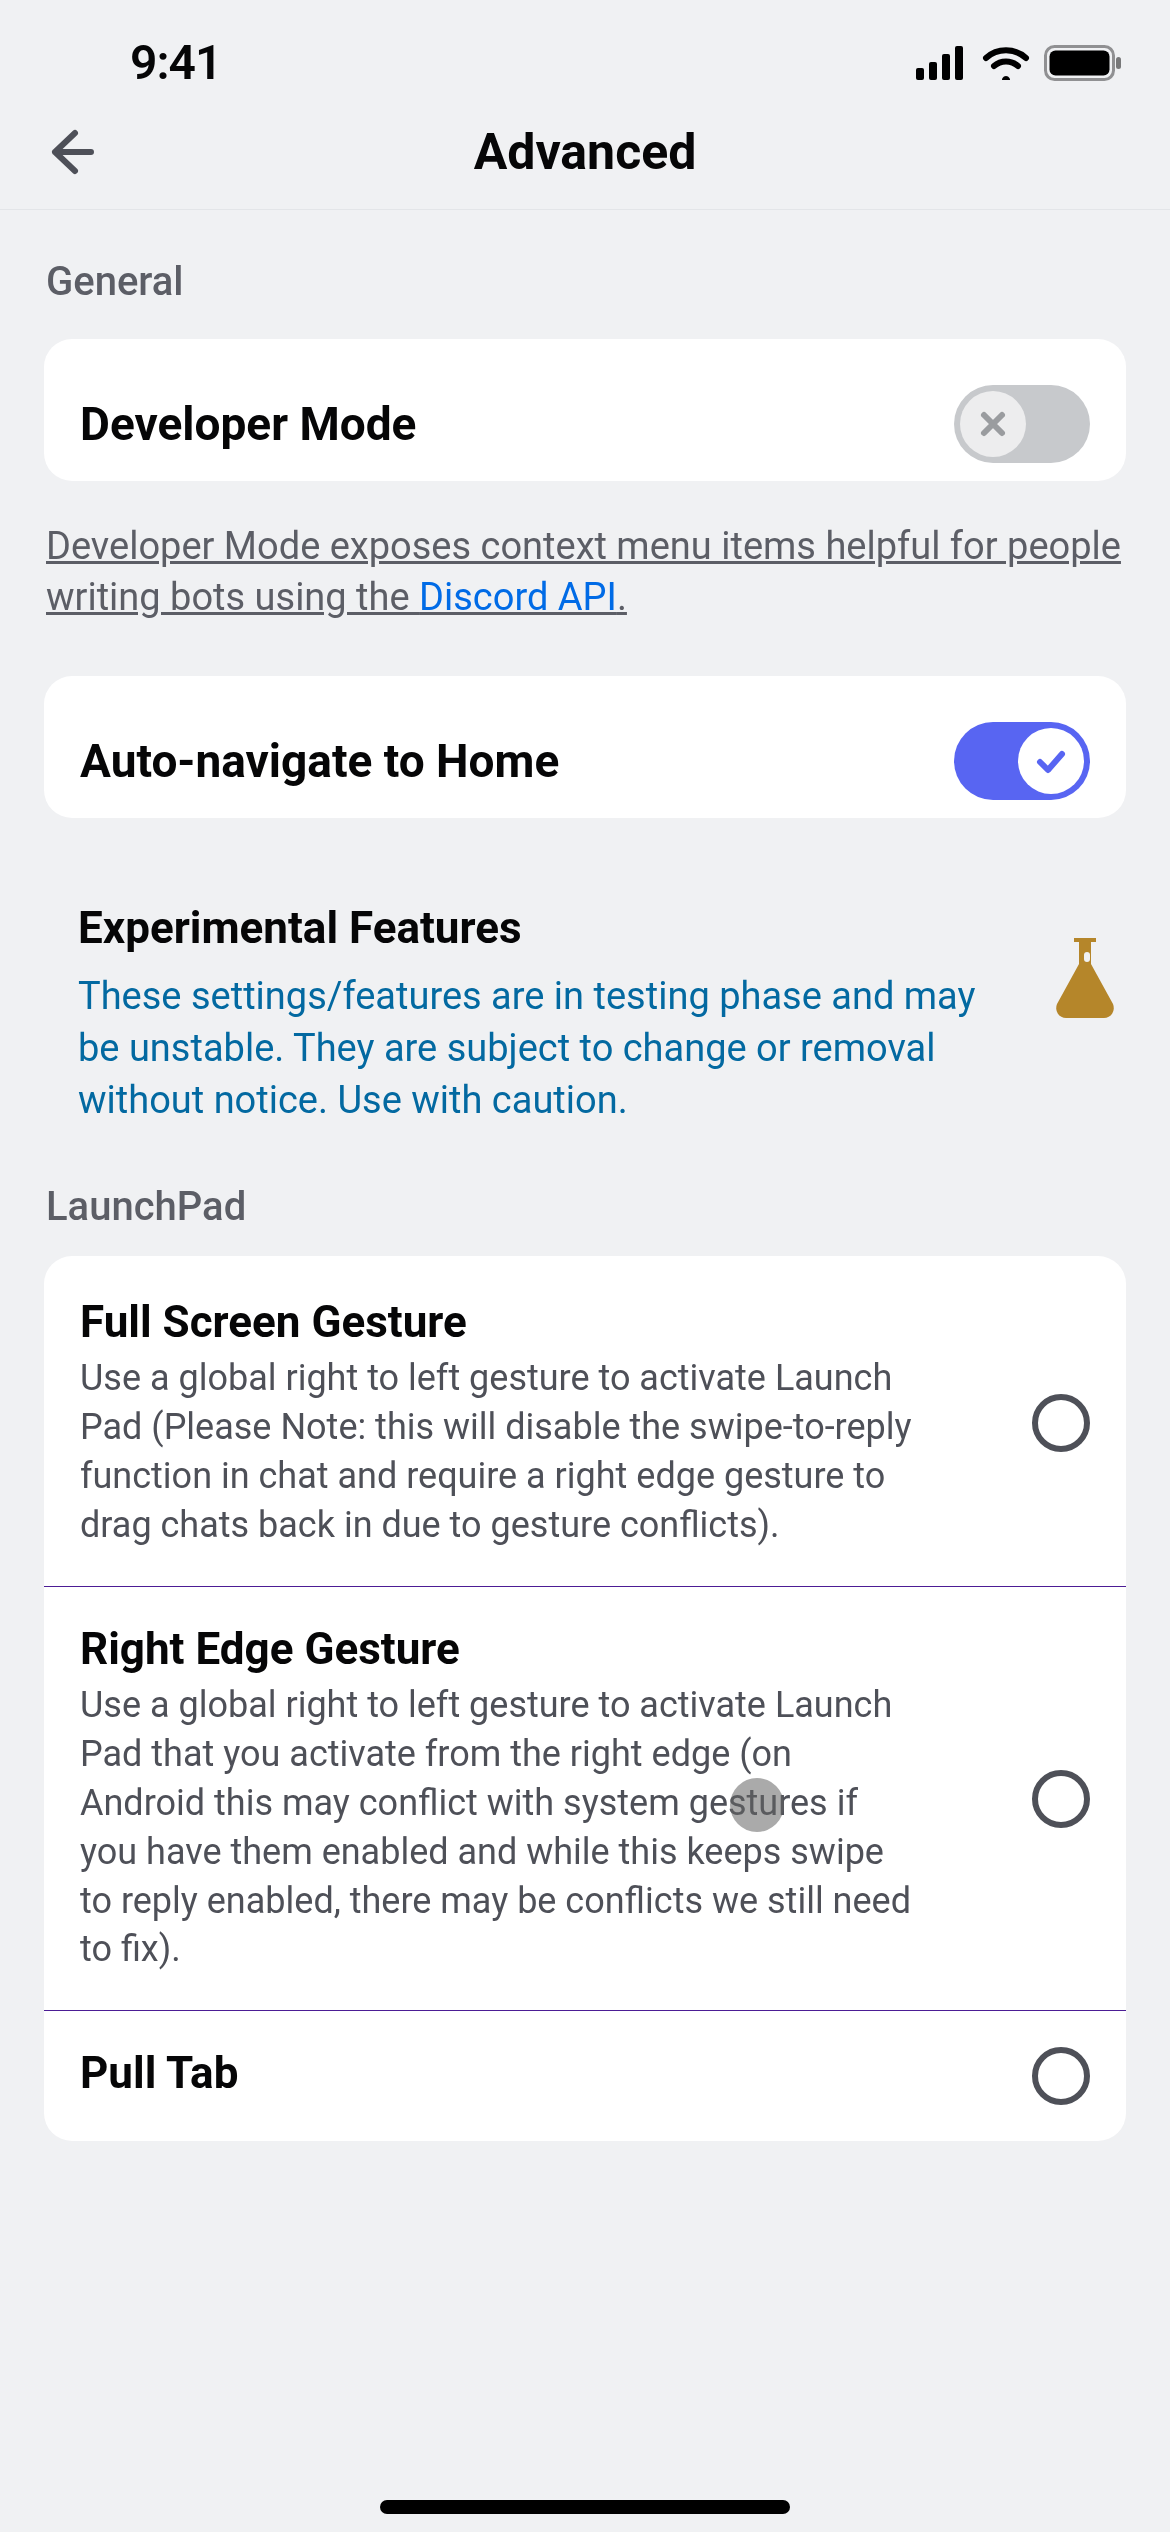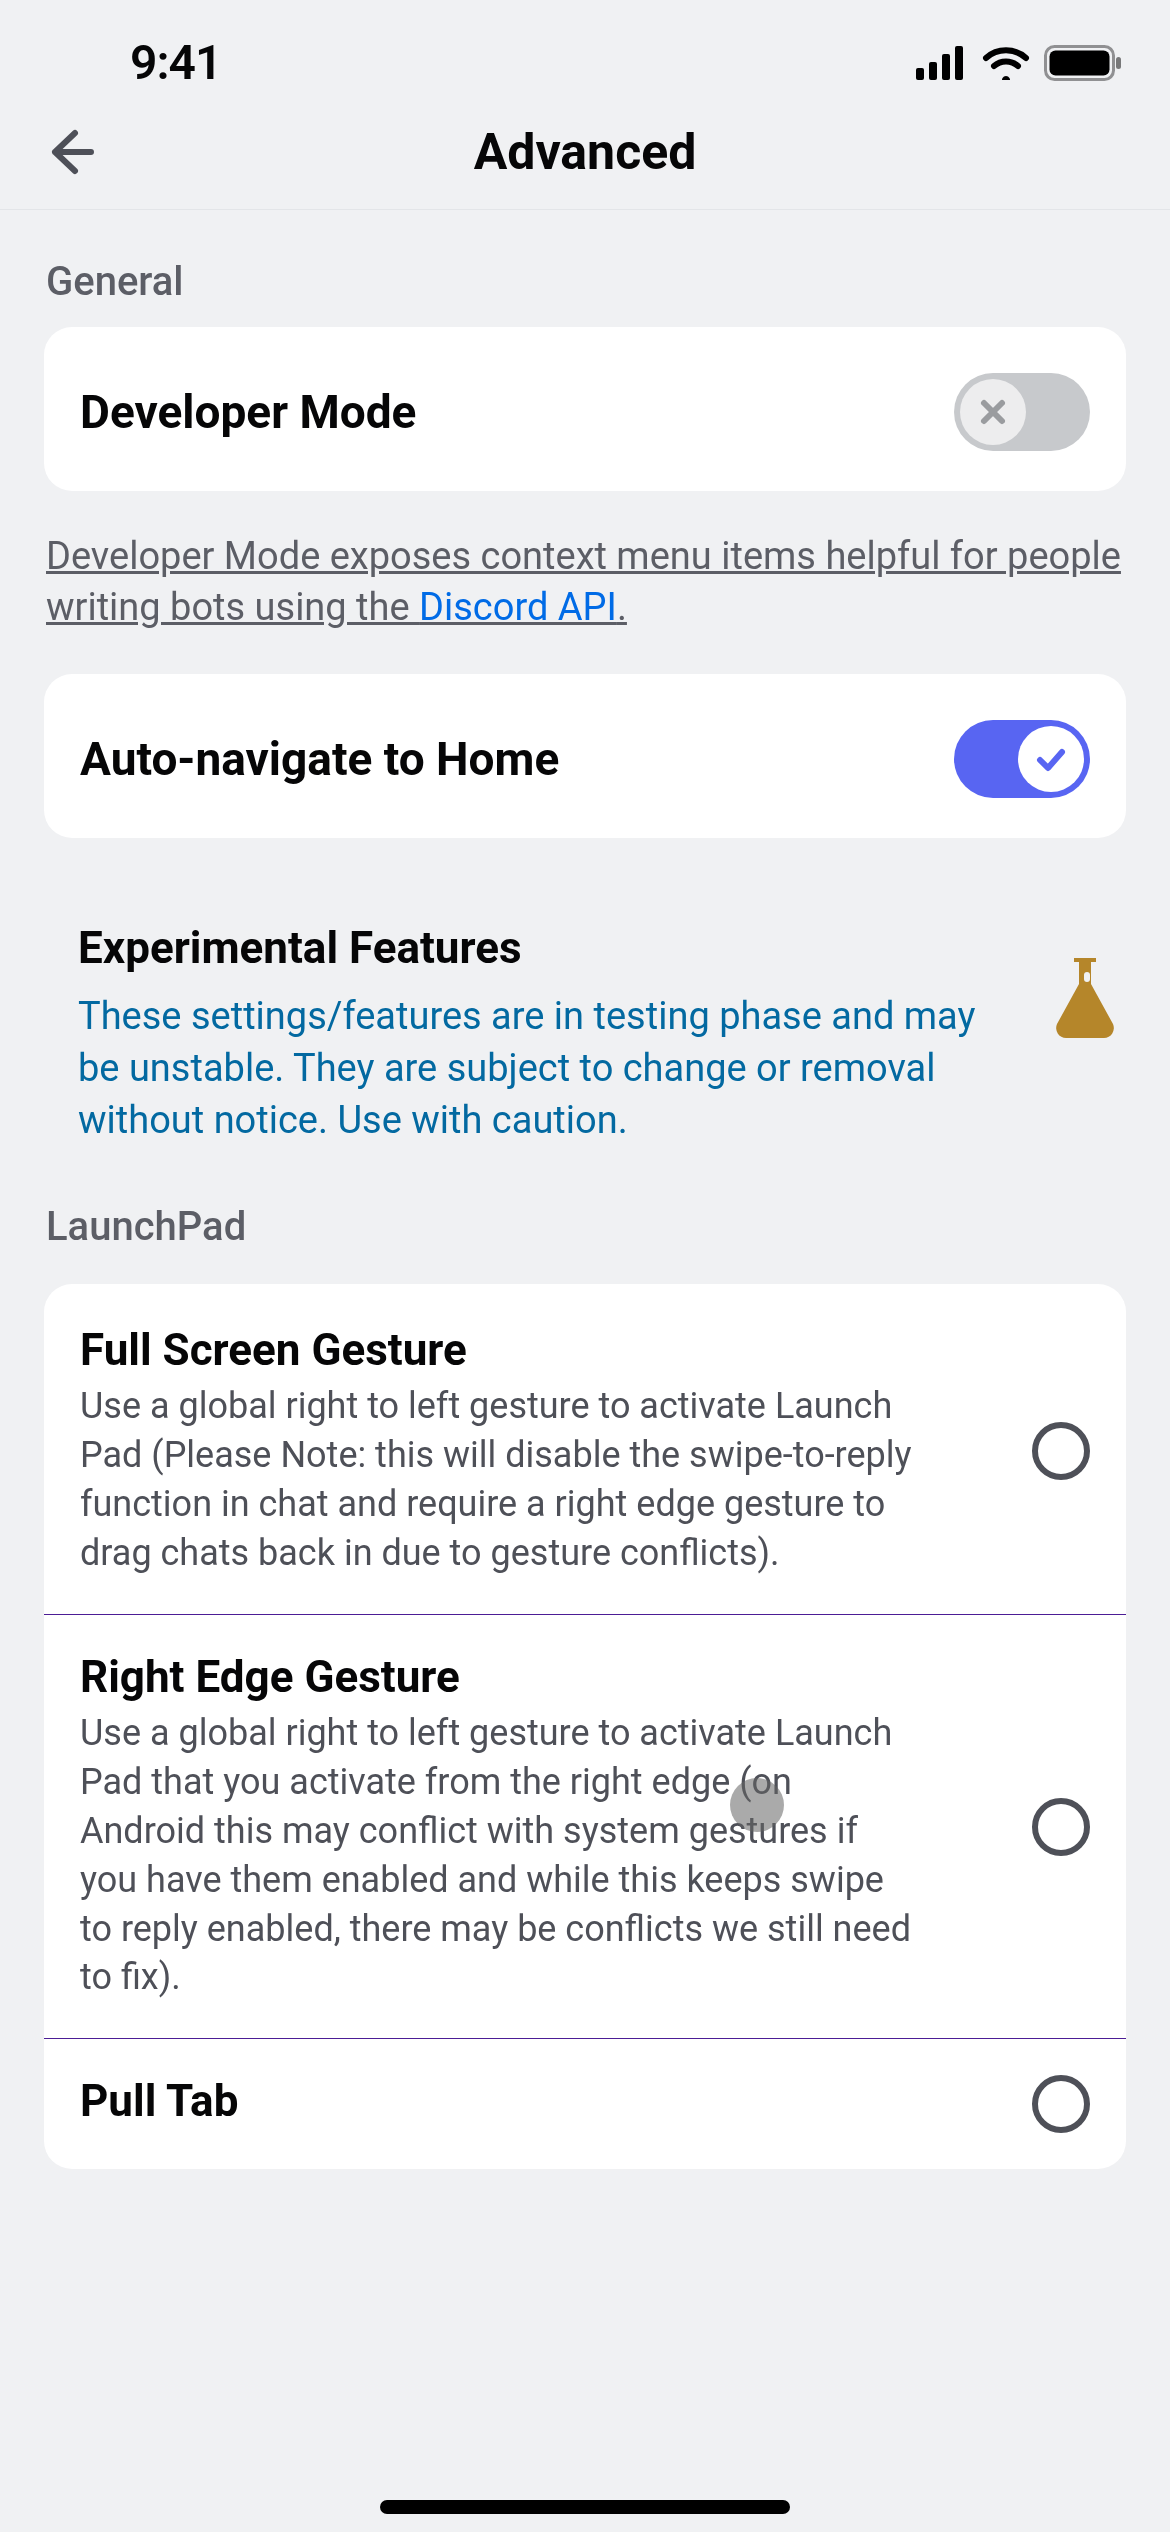--- a/index.html
+++ b/index.html
@@ -67,22 +67,23 @@
   .card {
     background: #ffffff;
     border-radius: 28px;
     margin: 0 44px;
   }
 
   .row {
     display: flex;
     align-items: center;
     justify-content: space-between;
-    padding: 46px 36px 40px 36px;
+    padding: 46px 36px 18px 36px;
     gap: 28px;
+    margin-top: 12px;
   }
 
   .row-title {
     font-size: 46px;
     font-weight: 700;
     color: #060607;
   }
 
   
   .toggle {
@@ -139,21 +140,21 @@
     font-size: 38px;
     line-height: 1.38;
     color: #0369a1;
   }
   .flask { flex-shrink: 0; margin-top: 30px; }
 
   
   .lp-card {
     background: #ffffff;
     border-radius: 28px;
-    margin: 12px 44px;
+    margin: 4px 44px;
   }
   .lp-row {
     display: flex;
     align-items: center;
     gap: 40px;
     padding: 36px 36px 36px 36px;
     border-top: 1px solid #4c1d95;
   }
   .lp-row:first-child { border-top: none; padding-top: 40px; }
   .lp-text { flex: 1; }

